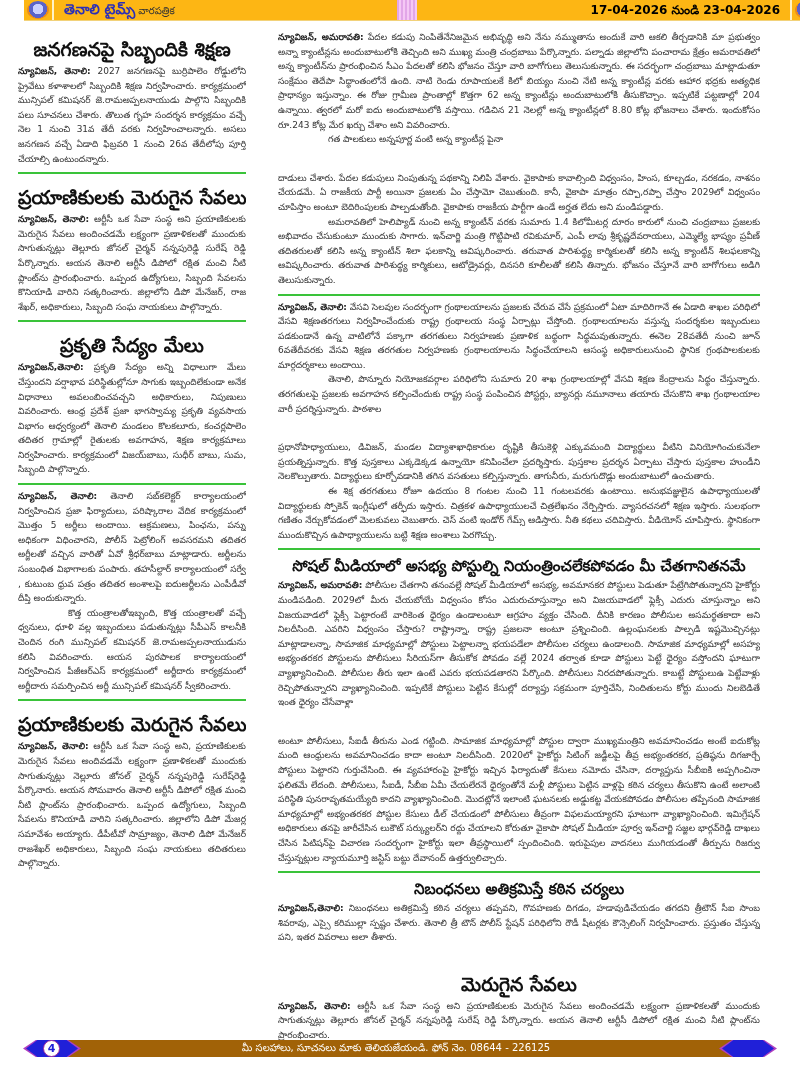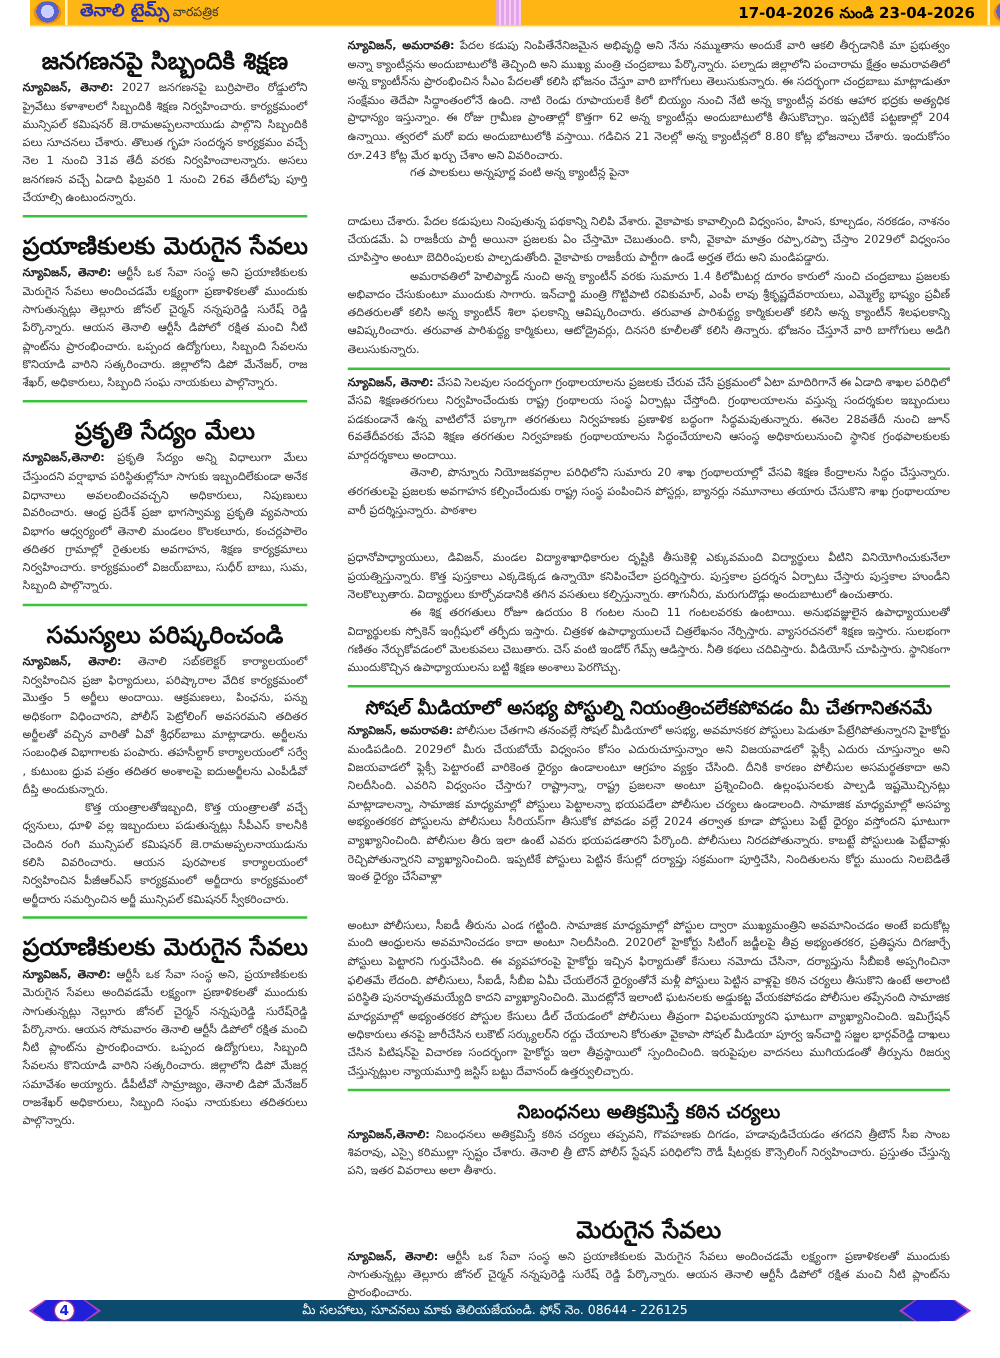--- a/index.html
+++ b/index.html
@@ -22,21 +22,21 @@
   .h-left { font-size:19px; line-height:30px; margin-top:4px; }
   .h-big { font-size:27px; line-height:40px; }
   .h-mid { font-size:15px; line-height:24px; }
   .body { font-size:9px; line-height:14.6px; text-align:justify; color:#333; }
   .body .dl { font-weight:bold; color:#222; }
   .two-col { display:flex; gap:24px;flex-direction:column; }
   .two-col > .body { flex:1; }
   .rule { height:2px; background:#3ac33a; margin:6px 0 4px 0; }
   .indent { text-indent:50px; display:block; }
 
-  .footer { position:absolute; left:40px; top:1040px; width:712px; height:17px; background:#0c4a6e; }
+  .footer { position:absolute; left:40px; top:1040px; width:712px; height:17px; background:#a16207; }
   .footer .text { position:absolute; left:0; right:0; top:2px; text-align:center; font-size:10px; color:#fff; white-space:nowrap; }
   .hex { position:absolute; top:1040px; width:52px; height:17px; background:#2020d8; clip-path:polygon(22% 0,78% 0,100% 50%,78% 100%,22% 100%,0 50%); }
   .hex.left { left:26px; }
   .hex.right { left:722px; }
   .hex .ring { position:absolute; left:17px; top:0px; width:15px; height:15px; border-radius:50%; border:1px solid #9b2aa0; background:#fff; color:#2020d8; font-size:11px; font-weight:bold; text-align:center; line-height:15px; }
   .hex-edge { position:absolute; top:1040px; height:17px; width:58px; background:#b040c0; clip-path:polygon(22% 0,78% 0,100% 50%,78% 100%,22% 100%,0 50%); }
   .hex-edge.left { left:23px; } .hex-edge.right { left:719px; }
 </style>
 </head>
 <body>
@@ -66,21 +66,20 @@
     <div class="rule"></div>
   </div>
 
   <div class="article">
     <div class="headline h-left">ప్రకృతి సేద్యం మేలు</div>
     <div class="body"><span class="dl">న్యూవిజన్,తెనాలి:</span> <span>ప్రకృతి సేద్యం అన్ని విధాలుగా మేలు చేస్తుందని వర్షాభావ పరిస్థితుల్లోనూ సాగుకు ఇబ్బందిలేకుండా అనేక విధానాలు అవలంబించవచ్చని అధికారులు, నిపుణులు వివరించారు. ఆంధ్ర ప్రదేశ్ ప్రజా భాగస్వామ్య ప్రకృతి వ్యవసాయ విభాగం ఆధ్వర్యంలో తెనాలి మండలం కొలకలూరు, కంచర్లపాలెం తదితర గ్రామాల్లో రైతులకు అవగాహన, శిక్షణ కార్యక్రమాలు నిర్వహించారు. కార్యక్రమంలో విజయ్‌బాబు, సుధీర్ బాబు, సుమ, సిబ్బంది పాల్గొన్నారు.</span></div>
     <div class="rule"></div>
   </div>
 
   <div class="article">
-    <div class="headline h-left">సమస్యలు పరిష్కరించండి</div>
     <div class="body"><span class="dl">న్యూవిజన్, తెనాలి:</span> <span>తెనాలి సబ్‌కలెక్టర్ కార్యాలయంలో నిర్వహించిన ప్రజా ఫిర్యాదులు, పరిష్కారాల వేదిక కార్యక్రమంలో మొత్తం 5 అర్జీలు అందాయి. ఆక్రమణలు, పింఛను, పన్ను అధికంగా విధించారని, పోలీస్ పెట్రోలింగ్ అవసరమని తదితర అర్జీలతో వచ్చిన వారితో ఏవో శ్రీధర్‌బాబు మాట్లాడారు. అర్జీలను సంబంధిత విభాగాలకు పంపారు. తహసీల్దార్ కార్యాలయంలో సర్వే , కుటుంబ ధ్రువ పత్రం తదితర అంశాలపై ఐదుఅర్జీలను ఎంపీడీవో దీప్తి అందుకున్నారు.</span><span class="indent">కొత్త యంత్రాలతోఇబ్బంది, కొత్త యంత్రాలతో వచ్చే ధ్వనులు, ధూళి వల్ల ఇబ్బందులు పడుతున్నట్లు సీపీఎస్ కాలనీకి చెందిన రంగి మున్సిపల్ కమిషనర్ జె.రామఅప్పలనాయుడును కలిసి వివరించారు. ఆయన పురపాలక కార్యాలయంలో నిర్వహించిన పీజీఆర్ఎస్ కార్యక్రమంలో అర్జీదారు కార్యక్రమంలో అర్జీదారు సమర్పించిన అర్జీ మున్సిపల్ కమిషనర్ స్వీకరించారు.</span></div>
     <div class="rule"></div>
   </div>
 
   <div class="article">
     <div class="headline h-left">ప్రయాణికులకు మెరుగైన సేవలు</div>
     <div class="body"><span class="dl">న్యూవిజన్, తెనాలి:</span> <span>ఆర్టీసీ ఒక సేవా సంస్థ అని, ప్రయాణికులకు మెరుగైన సేవలు అందివడమే లక్ష్యంగా ప్రణాళికలతో ముందుకు సాగుతున్నట్లు నెల్లూరు జోనల్ చైర్మన్ నన్నపురెడ్డి సురేష్‌రెడ్డి పేర్కొనారు. ఆయన సోమవారం తెనాలి ఆర్టీసీ డిపోలో రక్షిత మంచి నీటి ప్లాంట్‌ను ప్రారంభించారు. ఒప్పంద ఉద్యోగులు, సిబ్బంది సేవలను కొనియాడి వారిని సత్కరించారు. జిల్లాలోని డిపో మేజర్ల సమావేశం అయ్యారు. డీపీటీవో సామ్రాజ్యం, తెనాలి డిపో మేనేజర్ రాజశేఖర్ అధికారులు, సిబ్బంది సంఘ నాయకులు తదితరులు పాల్గొన్నారు.</span></div>
   </div>
 </div>
 

